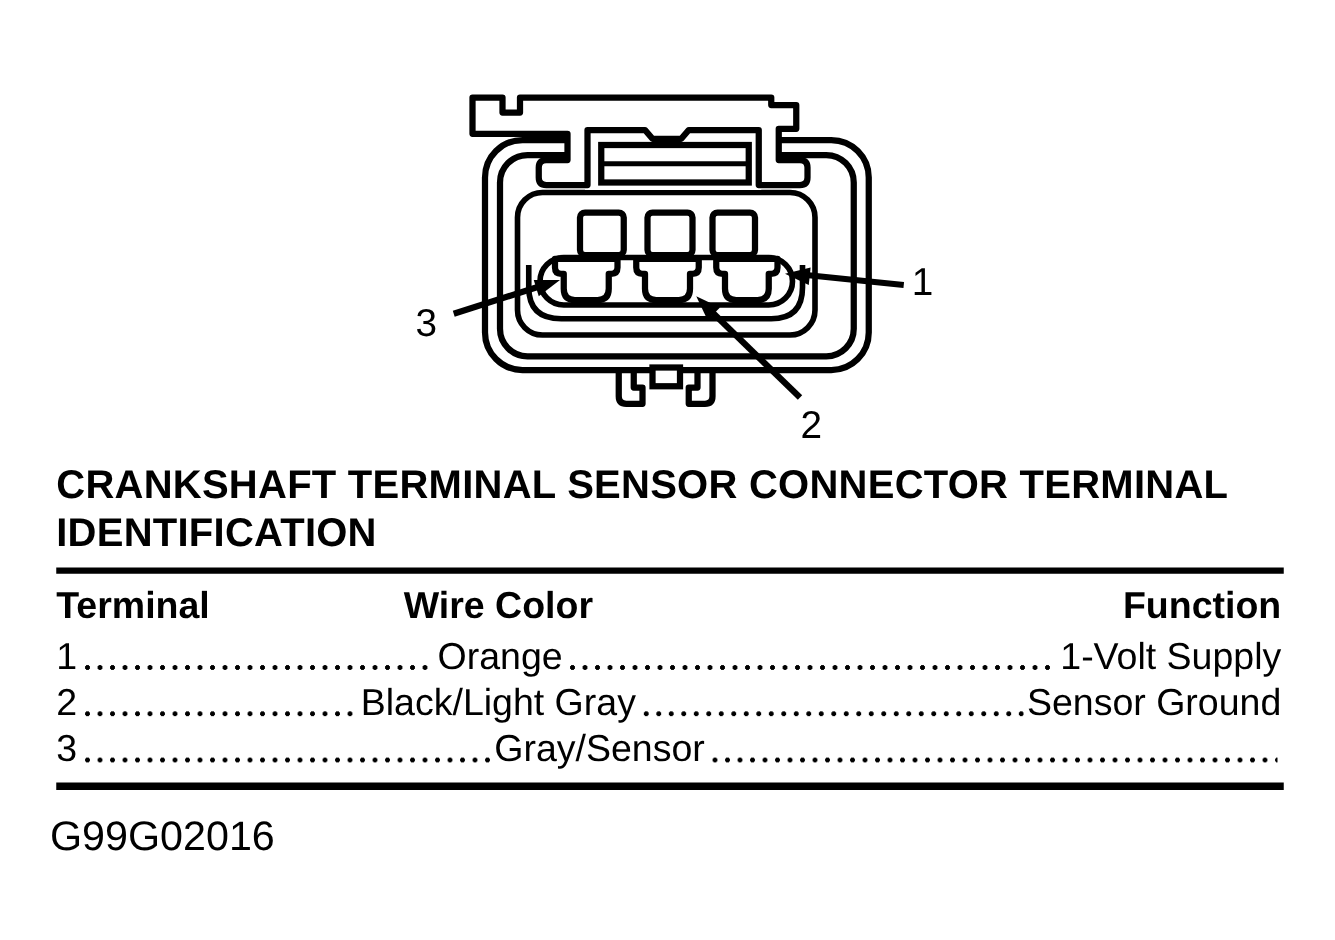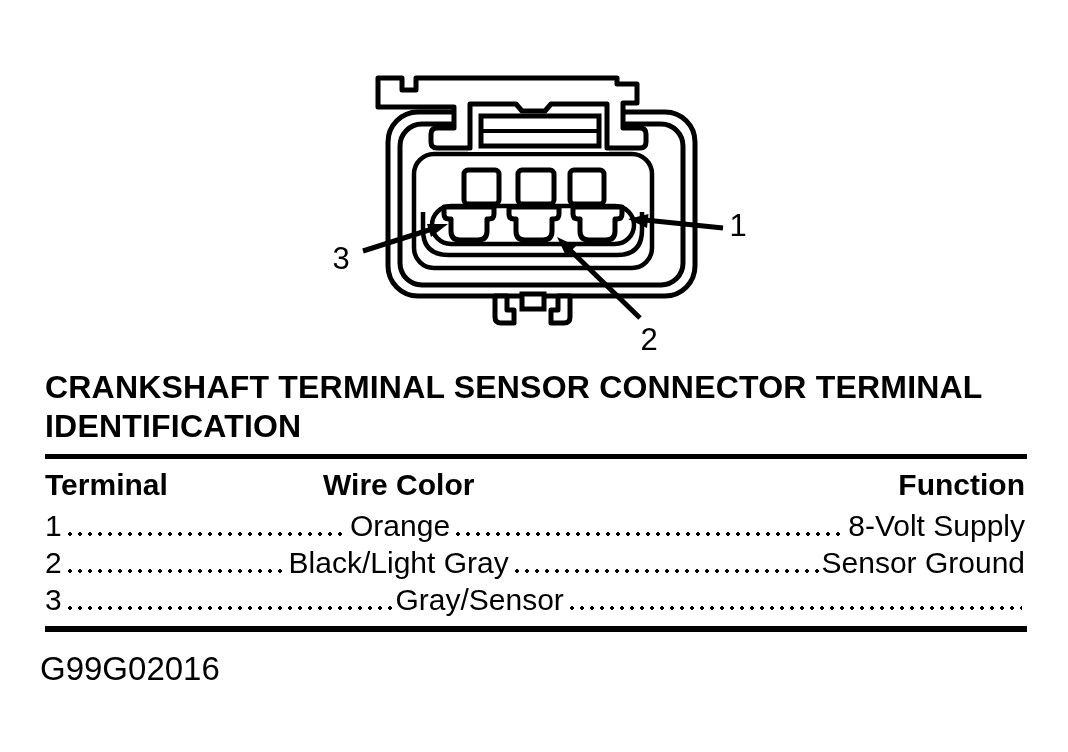--- a/index.html
+++ b/index.html
@@ -159,21 +159,21 @@
     <span class="h-wire">Wire Color</span>
     <span class="h-func">Function</span>
   </div>
 
   <div class="tbody">
     <div class="trow">
       <span>1</span>
       <span class="leader leader-a"></span>
       <span>Orange</span>
       <span class="leader leader-b"></span>
-      <span>8-Volt Supply</span>
+      <span>1-Volt Supply</span>
     </div>
     <div class="trow">
       <span>2</span>
       <span class="leader leader-a"></span>
       <span>Black/Light Gray</span>
       <span class="leader leader-b"></span>
       <span>Sensor Ground</span>
     </div>
     <div class="trow">
       <span>3</span>

